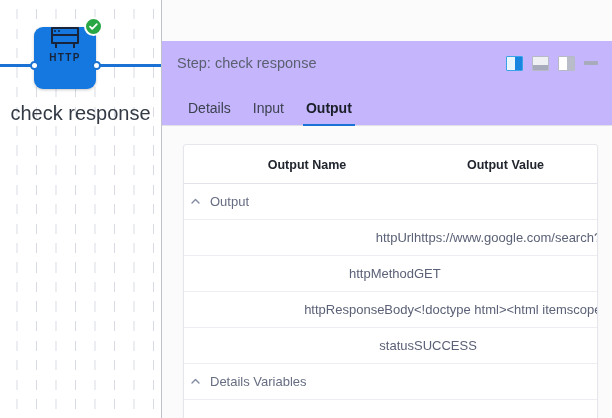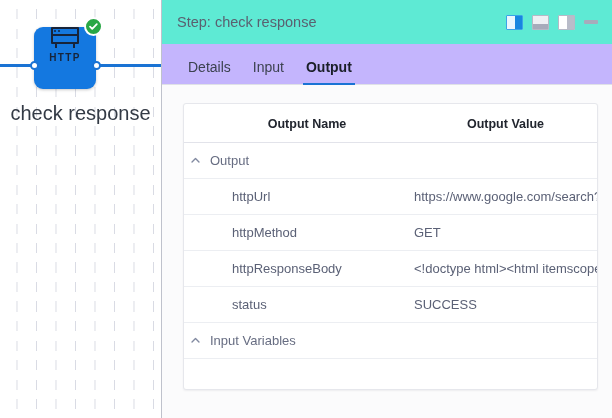--- a/index.html
+++ b/index.html
@@ -72,21 +72,21 @@
     font-size:20px;color:#333a45;z-index:3;
   }
 
   
   .panel{
     position:relative;width:451px;height:418px;background:#fbfbfc;
     border-left:1px solid #bfc2cc;box-sizing:border-box;display:flex;flex-direction:column;
   }
   .panel-header{
     height:44px;flex:none;display:flex;align-items:center;
-    padding:0 14px 0 15px;background:#5eead4;
+    padding:0 14px 0 15px;background:#c4b5fd;margin-top:41px;
   }
   .panel-title{font-size:14.5px;color:#5a6070;flex:1;white-space:nowrap;}
   .hdr-icons{display:flex;align-items:center;gap:9px;}
   .lay{width:17px;height:15px;box-sizing:border-box;position:relative;display:block;border-radius:1px;}
   .lay-split{border:1.4px solid #3aa3e8;background:#eaf6fe;}
   .lay-split:after{content:"";position:absolute;right:0;top:0;bottom:0;width:7px;background:#1886e0;}
   .lay-bottom{border:1.4px solid #b6b9c6;background:#eef0f4;}
   .lay-bottom:after{content:"";position:absolute;left:0;right:0;bottom:0;height:4.5px;background:#a7abbb;}
   .lay-right{border:1.4px solid #b6b9c6;background:#ffffff;}
   .lay-right:after{content:"";position:absolute;right:0;top:0;bottom:0;width:7px;background:#b9bcc9;}
@@ -117,21 +117,21 @@
     padding:13px 0 11px 0;border-bottom:1px solid #e2e3ea;
     white-space:nowrap;
   }
   th.c-name{width:214px;padding-left:16px;}
   th.c-val{padding-left:0;}
   td{
     font-size:13px;color:#5b6176;padding:10px 0 10px 0;
     border-bottom:1px solid #eceef2;
     white-space:nowrap;overflow:hidden;
   }
-  td.c-name{padding-left:16px;width:214px;}
+  td.c-name{padding-left:16px;width:214px;text-align:right;}
   tr.group td{border-bottom:1px solid #eceef2;}
   .group-cell{display:flex;align-items:center;gap:9px;padding-left:6px;}
   .chev{width:11px;height:11px;flex:none;display:block;}
   .group-label{font-size:13px;color:#676d82;}
   .row-name{padding-left:32px;display:block;}
   .val{display:block;overflow:hidden;text-overflow:clip;white-space:nowrap;}
 </style>
 </head>
 <body>
 
@@ -239,21 +239,21 @@
                 <span class="val">SUCCESS</span>
               </td>
             </tr>
 
             <tr class="group">
               <td colspan="2">
                 <span class="group-cell">
                   <svg class="chev" viewBox="0 0 12 12">
                     <path d="M2.2 7.6 L6 3.9 L9.8 7.6" stroke="#8189a0" stroke-width="1.5" fill="none" stroke-linecap="round" stroke-linejoin="round"></path>
                   </svg>
-                  <span class="group-label">Input Variables</span>
+                  <span class="group-label">Details Variables</span>
                 </span>
               </td>
             </tr>
 
           </tbody>
         </table>
       </div>
     </div>
 
   </div>

